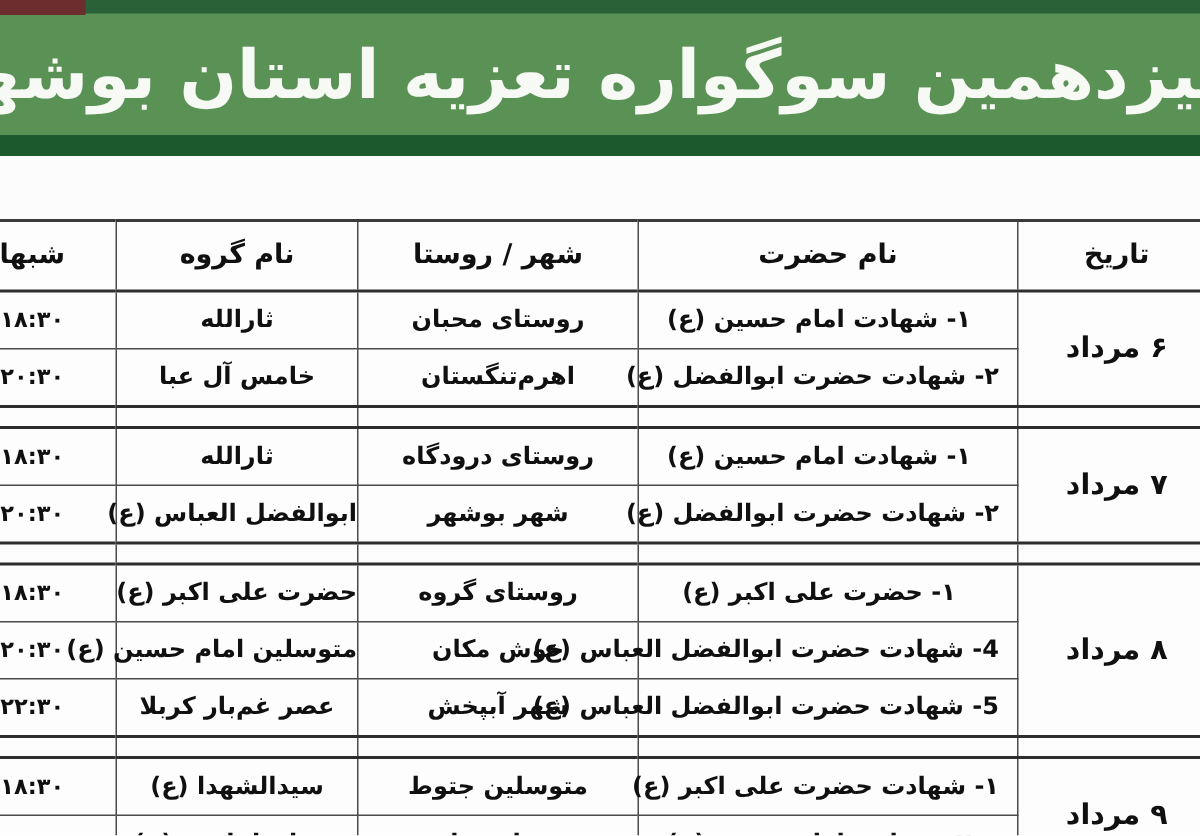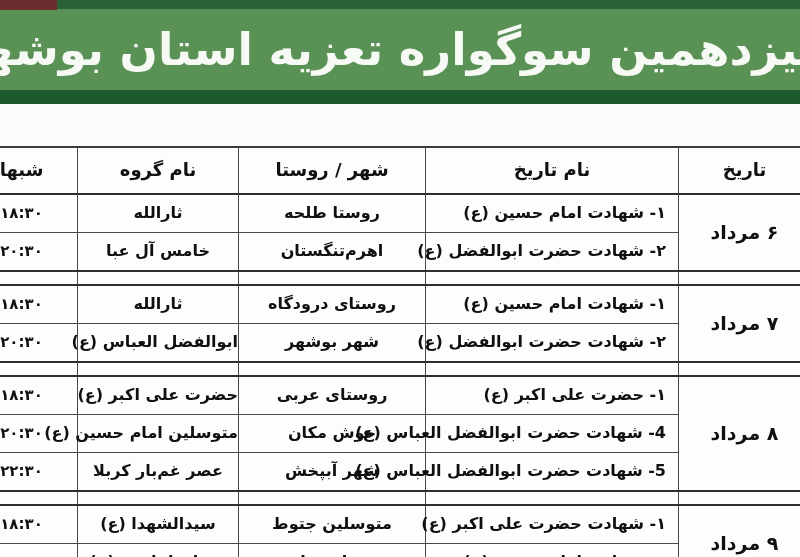--- a/index.html
+++ b/index.html
@@ -23,21 +23,21 @@
     position:absolute;top:146px;left:-35px;width:845px;
     border-collapse:collapse;direction:rtl;table-layout:fixed;
     color:#101010;font-weight:bold;background:#fdfdfd;
   }
   .schedule td,.schedule th{
     border:1.5px solid #4a4a4a;white-space:nowrap;overflow:visible;
     padding:0;line-height:1.05;
   }
   .schedule th{height:45px;font-size:18px;text-align:center;border-top:2px solid #3a3a3a;border-bottom:2px solid #2e2e2e;}
   .schedule td{height:37px;font-size:16px;text-align:center;}
-  td.cell-majlis{text-align:right;padding-right:12px;}
+  td.cell-majlis{text-align:center;padding-right:12px;}
   td.cell-date{font-size:19px;}
   td.cell-time{font-size:15px;}
   tr.spacer td{height:12px;border-top:2px solid #2e2e2e;border-bottom:2px solid #2e2e2e;}
 </style>
 </head>
 <body>
 
 <div id="screen">
 
   <div class="banner">
@@ -51,31 +51,31 @@
     <colgroup>
       <col style="width:132px">
         <col style="width:253px">
         <col style="width:187px">
         <col style="width:161px">
         <col style="width:112px">
     </colgroup>
     <thead>
         <tr>
           <th>تاریخ</th>
-          <th>نام تاریخ</th>
+          <th>نام حضرت</th>
           <th>شهر / روستا</th>
           <th>نام گروه</th>
           <th>شبها</th>
         </tr>
       </thead>
     <tbody>
         <tr>
           <td rowspan="2" class="cell-date">۶ مرداد</td>
           <td class="cell-majlis">۱- شهادت امام حسین (ع)</td>
-          <td class="cell-place">روستا طلحه</td>
+          <td class="cell-place">روستای محبان</td>
           <td class="cell-group">ثارالله</td>
           <td class="cell-time">۱۸:۳۰</td>
         </tr>
         <tr>
           <td class="cell-majlis">۲- شهادت حضرت ابوالفضل (ع)</td>
           <td class="cell-place">اهرم‌تنگستان</td>
           <td class="cell-group">خامس آل عبا</td>
           <td class="cell-time">۲۰:۳۰</td>
         </tr>
         <tr class="spacer">
@@ -101,21 +101,21 @@
         <tr class="spacer">
           <td></td>
           <td></td>
           <td></td>
           <td></td>
           <td></td>
         </tr>
         <tr>
           <td rowspan="3" class="cell-date">۸ مرداد</td>
           <td class="cell-majlis">۱- حضرت علی اکبر (ع)</td>
-          <td class="cell-place">روستای عربی</td>
+          <td class="cell-place">روستای گروه</td>
           <td class="cell-group">حضرت علی اکبر (ع)</td>
           <td class="cell-time">۱۸:۳۰</td>
         </tr>
         <tr>
           <td class="cell-majlis">4- شهادت حضرت ابوالفضل العباس (ع)</td>
           <td class="cell-place">خوش مکان</td>
           <td class="cell-group">متوسلین امام حسین (ع)</td>
           <td class="cell-time">۲۰:۳۰</td>
         </tr>
         <tr>

